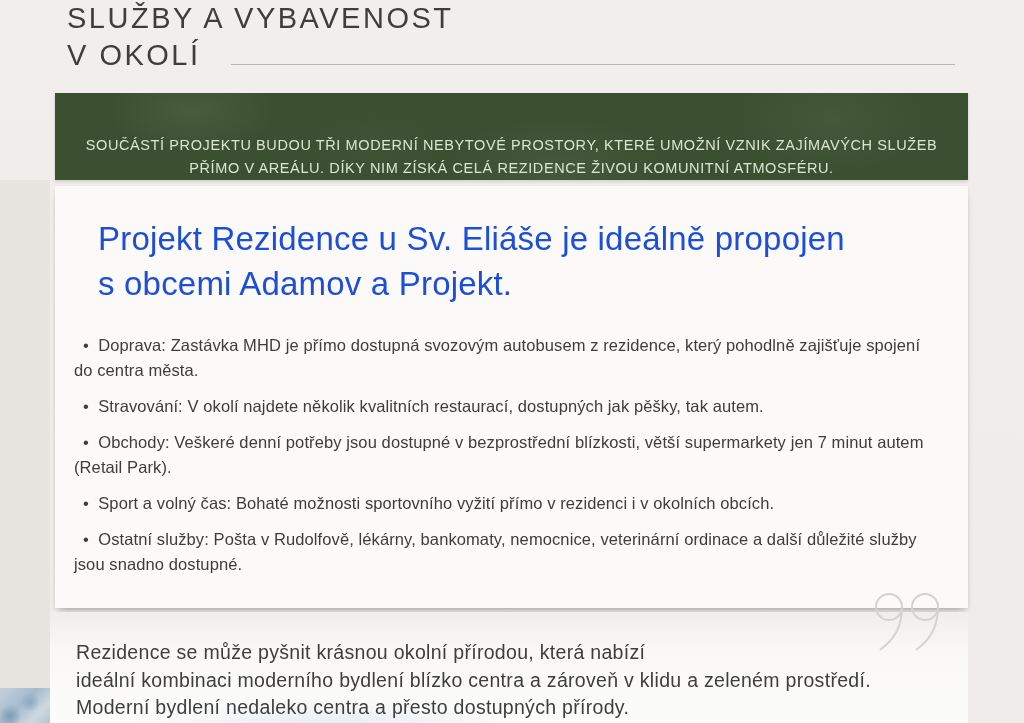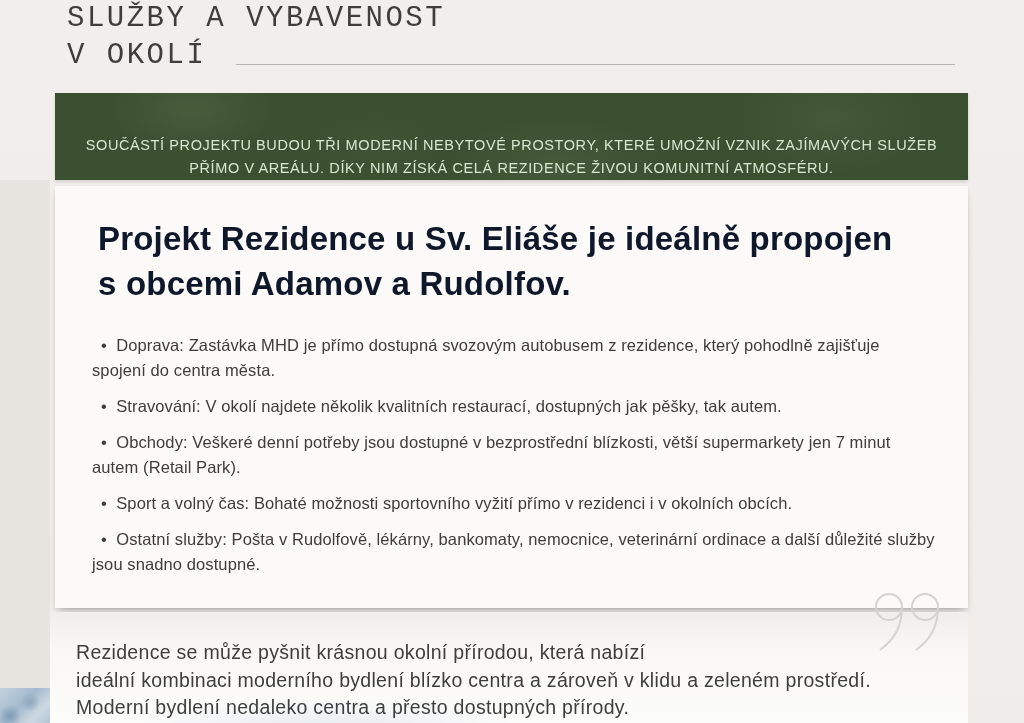--- a/index.html
+++ b/index.html
@@ -14,21 +14,21 @@
     width: 1024px; height: 723px;
     background: linear-gradient(180deg, #f1eeec 0%, #efece9 100%);
   }
   
   .left-strip {
     position: absolute; left: 0; top: 180px; width: 50px; height: 543px;
     background: #e8e4e0;
   }
   
   .page-header {
-    position: absolute; left: 67px; top: 0; width: 896px; font-family: Liberation Mono, monospace;
+    position: absolute; left: 67px; top: 0; width: 896px;
   }
   .page-title {
     margin: 0; font-weight: 300; color: #403e3b;
     font-size: 29px; letter-spacing: 2.5px; line-height: 37px;
   }
   .title-row2 { display: flex; }
   .header-rule {
     flex: 1 1 auto; height: 1px; background: #b9b6b2;
     align-self: flex-end; margin: 0 8px 9px 30px;
   }
@@ -50,26 +50,26 @@
     line-height: 23px; font-weight: 400;
   }
   
   .card {
     position: absolute; left: 55px; top: 186px; width: 913px; height: 422px;
     background: #fbfaf9;
     box-shadow: 0 6px 9px -4px rgba(0,0,0,0.28), 0 1px 3px rgba(0,0,0,0.08);
   }
   .card-heading {
     margin: 0; padding: 30px 30px 0 43px;
-    font-size: 33px; font-weight: 700; color: #0f172a;
+    font-size: 33px; font-weight: 400; color: #1d4ed8;
     line-height: 45px; letter-spacing: 0.2px;
   }
   .amenities {
     list-style: none;
-    margin: 27px 30px 0 37px; padding: 0;
+    margin: 27px 30px 0 19px; padding: 0;
     font-size: 16.5px; color: #3d3d3d; line-height: 25px; letter-spacing: 0.1px;
   }
   .amenities li { text-indent: 9px; margin-bottom: 11px; }
   .amenities li::before { content: "\2022\00a0\00a0"; color: #3d3d3d; }
   
   .quote-section {
     position: absolute; left: 50px; top: 612px; width: 918px; height: 111px;
     background:
       radial-gradient(ellipse 300px 60px at 30% 115%, rgba(168,190,210,0.35), transparent 70%),
       linear-gradient(180deg, #efeeed 0%, #f9f8f7 35%, #fcfcfb 100%);
@@ -111,21 +111,21 @@
   <section class="banner">
     <p>
       <span>SOUČÁSTÍ PROJEKTU BUDOU TŘI MODERNÍ NEBYTOVÉ PROSTORY, KTERÉ UMOŽNÍ VZNIK ZAJÍMAVÝCH SLUŽEB</span><br>
       <span>PŘÍMO V AREÁLU. DÍKY NIM ZÍSKÁ CELÁ REZIDENCE ŽIVOU KOMUNITNÍ ATMOSFÉRU.</span>
     </p>
   </section>
 
   <section class="card">
     <h2 class="card-heading">
       <span>Projekt Rezidence u Sv. Eliáše je ideálně propojen</span><br>
-      <span>s obcemi Adamov a Rudolfov.</span>
+      <span>s obcemi Adamov a Projekt.</span>
     </h2>
     <ul class="amenities">
         <li>Doprava: Zastávka MHD je přímo dostupná svozovým autobusem z rezidence, který pohodlně zajišťuje spojení do centra města.</li>
         <li>Stravování: V okolí najdete několik kvalitních restaurací, dostupných jak pěšky, tak autem.</li>
         <li>Obchody: Veškeré denní potřeby jsou dostupné v bezprostřední blízkosti, větší supermarkety jen 7 minut autem (Retail Park).</li>
         <li>Sport a volný čas: Bohaté možnosti sportovního vyžití přímo v rezidenci i v okolních obcích.</li>
         <li>Ostatní služby: Pošta v Rudolfově, lékárny, bankomaty, nemocnice, veterinární ordinace a další důležité služby jsou snadno dostupné.</li>
       </ul>
   </section>
 

